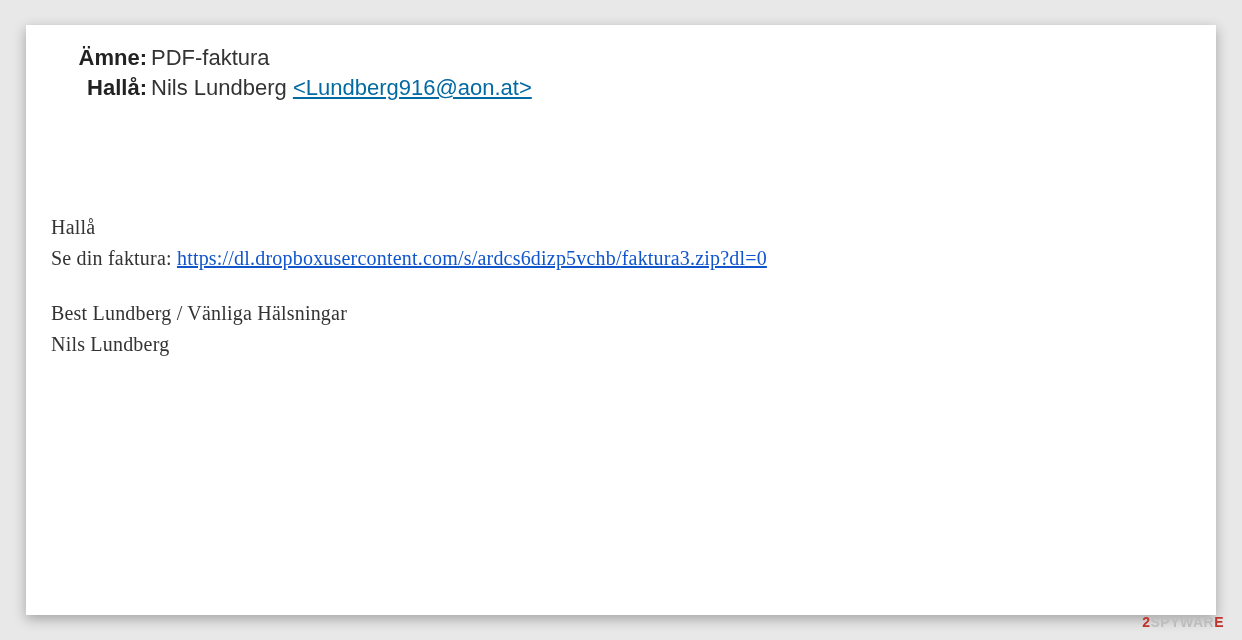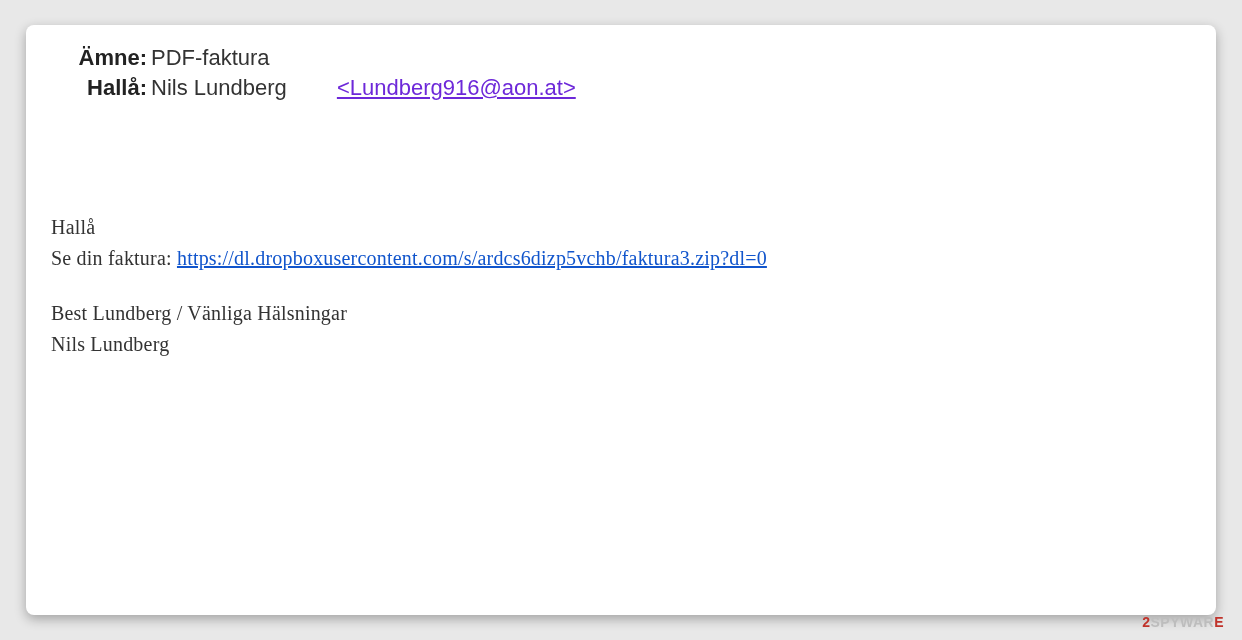--- a/index.html
+++ b/index.html
@@ -17,21 +17,20 @@
       font-family: Arial, Helvetica, sans-serif;
       position: relative;
     }
     .email-container {
       width: 1190px;
       height: 590px;
       background: #ffffff;
       box-shadow: 0 4px 12px rgba(0,0,0,0.3);
       position: relative;
       filter: blur(0.5px);
-      border-radius: 8px;
     }
     .email-header {
       padding: 18px 20px 0 20px;
       font-size: 22px;
       line-height: 1.35;
       color: #333;
     }
     .header-row {
       display: flex;
       align-items: baseline;
@@ -40,23 +39,22 @@
       font-weight: bold;
       color: #222;
       text-align: right;
       min-width: 105px;
       padding-right: 4px;
     }
     .header-value {
       color: #333;
     }
     .from-link {
-      color: #6d28d9;
+      color: #0369a1;
       text-decoration: underline;
-      margin-left: 44px;
     }
     .email-body {
       padding-left: 25px;
       padding-right: 25px;
       padding-top: 110px;
       font-family: Liberation Serif, serif;
       font-size: 20px;
       line-height: 1.55;
       color: #333;
       letter-spacing: 0.2px;

